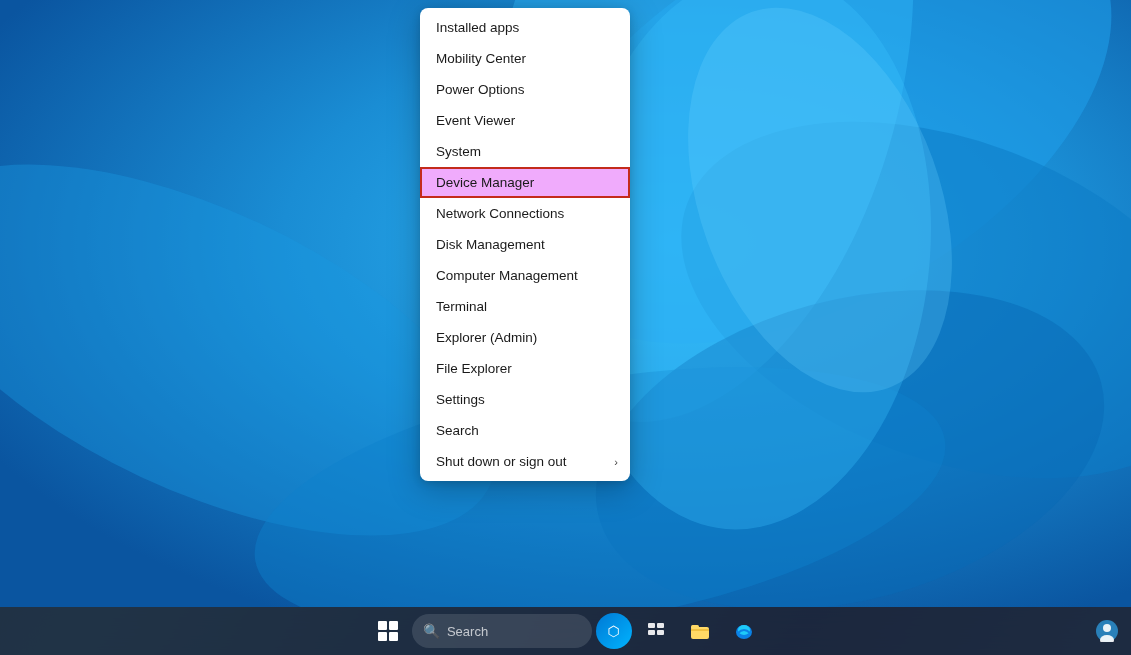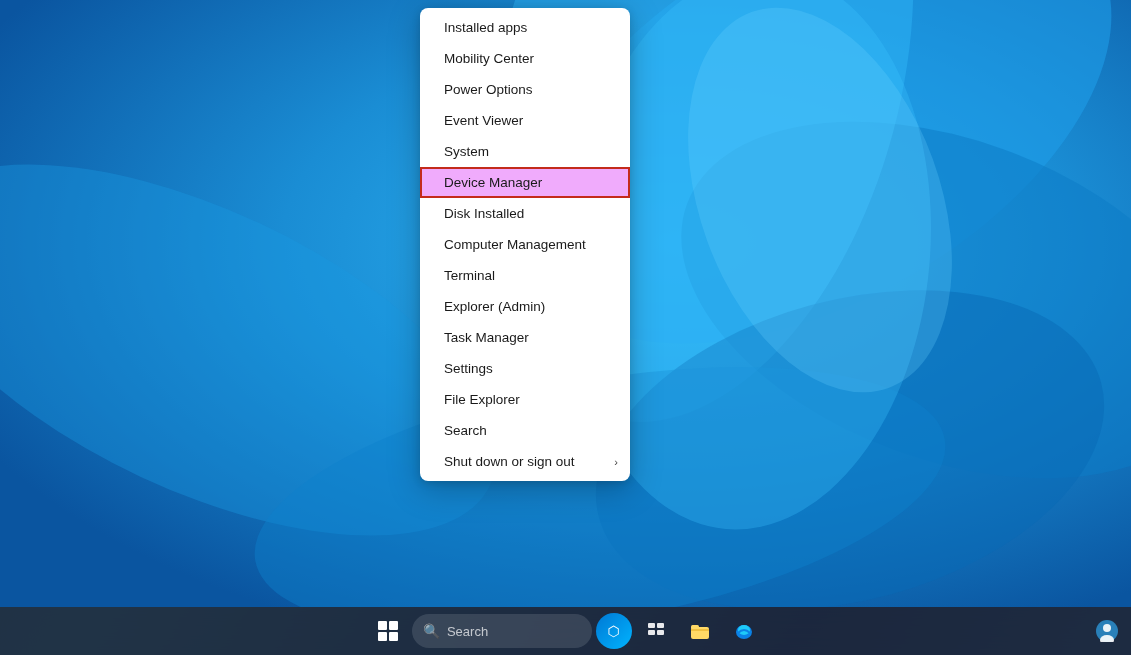--- a/index.html
+++ b/index.html
@@ -149,21 +149,21 @@
       border-radius: 8px;
       box-shadow: 0 8px 32px rgba(0,0,0,0.25), 0 2px 8px rgba(0,0,0,0.15);
       z-index: 100;
       padding: 4px 0;
       overflow: hidden;
     }
 
     .menu-item {
       display: flex;
       align-items: center;
-      padding: 8px 24px;
+      padding: 8px 16px;
       cursor: pointer;
       font-size: 13.5px;
       color: #1a1a1a;
       position: relative;
       user-select: none;
     }
 
     .menu-item.highlighted {
       background: #f0abfc;
       outline: 2px solid #c42b1c;
@@ -230,39 +230,39 @@
     <div class="menu-item">
       <span>Event Viewer</span>
     </div>
     <div class="menu-item">
       <span>System</span>
     </div>
     <div class="menu-item highlighted">
       <span>Device Manager</span>
     </div>
     <div class="menu-item">
-      <span>Disk Installed</span>
+      <span>Network Connections</span>
+    </div>
+    <div class="menu-item">
+      <span>Disk Management</span>
     </div>
     <div class="menu-item">
       <span>Computer Management</span>
     </div>
     <div class="menu-item">
       <span>Terminal</span>
     </div>
     <div class="menu-item">
       <span>Explorer (Admin)</span>
     </div>
     <div class="menu-item">
-      <span>Task Manager</span>
+      <span>File Explorer</span>
     </div>
     <div class="menu-item">
       <span>Settings</span>
-    </div>
-    <div class="menu-item">
-      <span>File Explorer</span>
     </div>
     <div class="menu-item">
       <span>Search</span>
     </div>
     <div class="menu-item">
       <span>Shut down or sign out</span>
       <span class="submenu-arrow">›</span>
     </div>
   </div>
 

